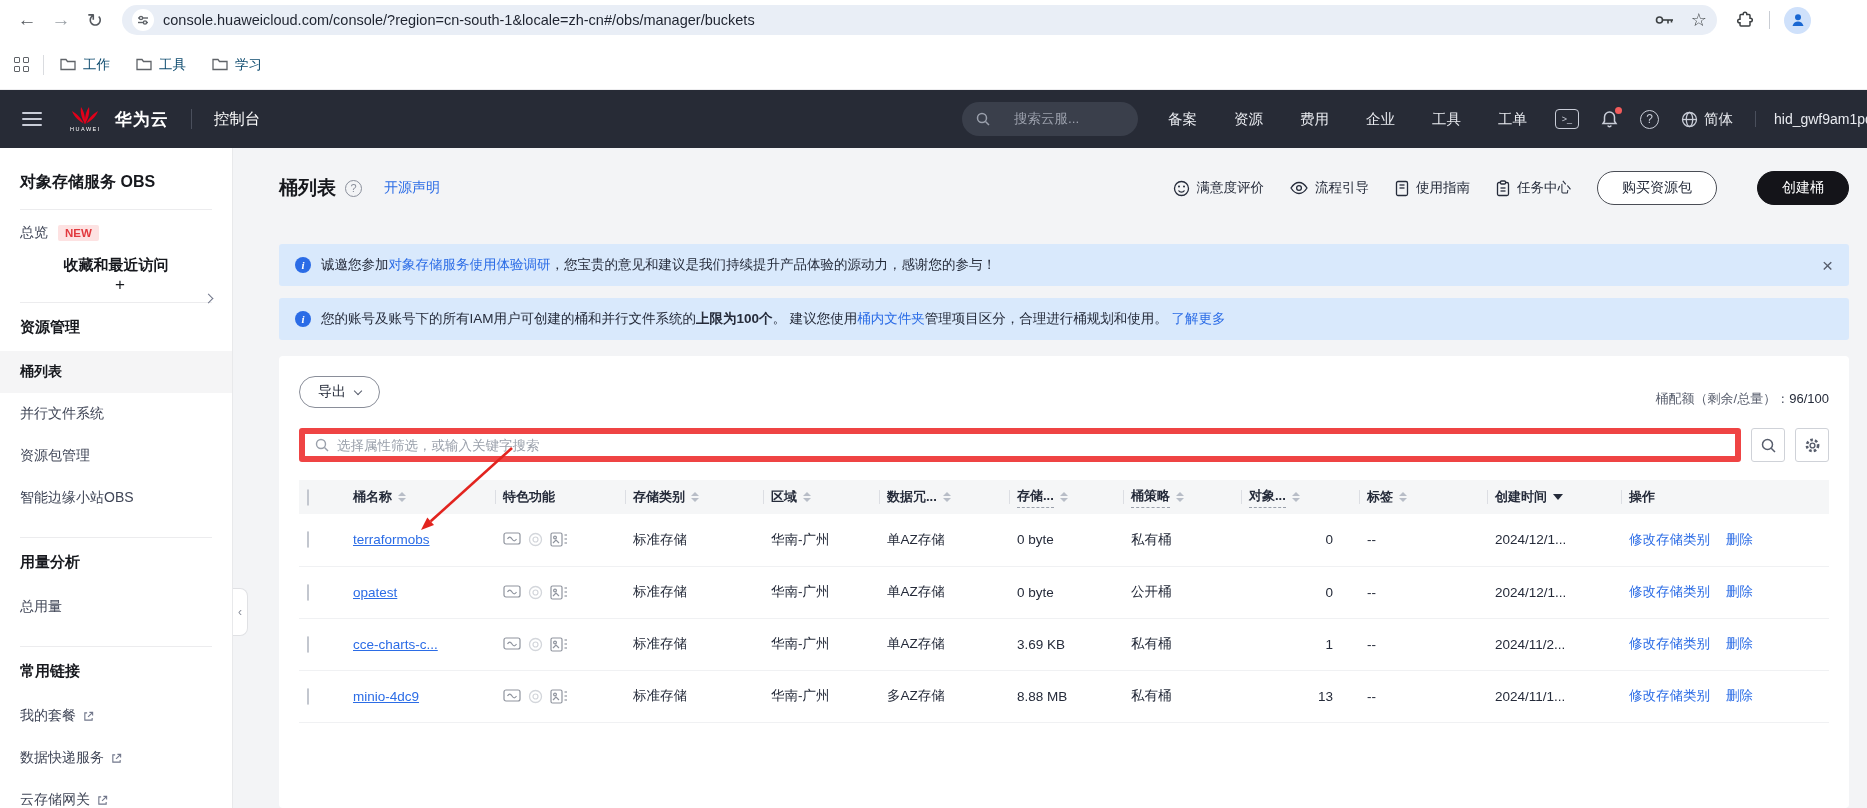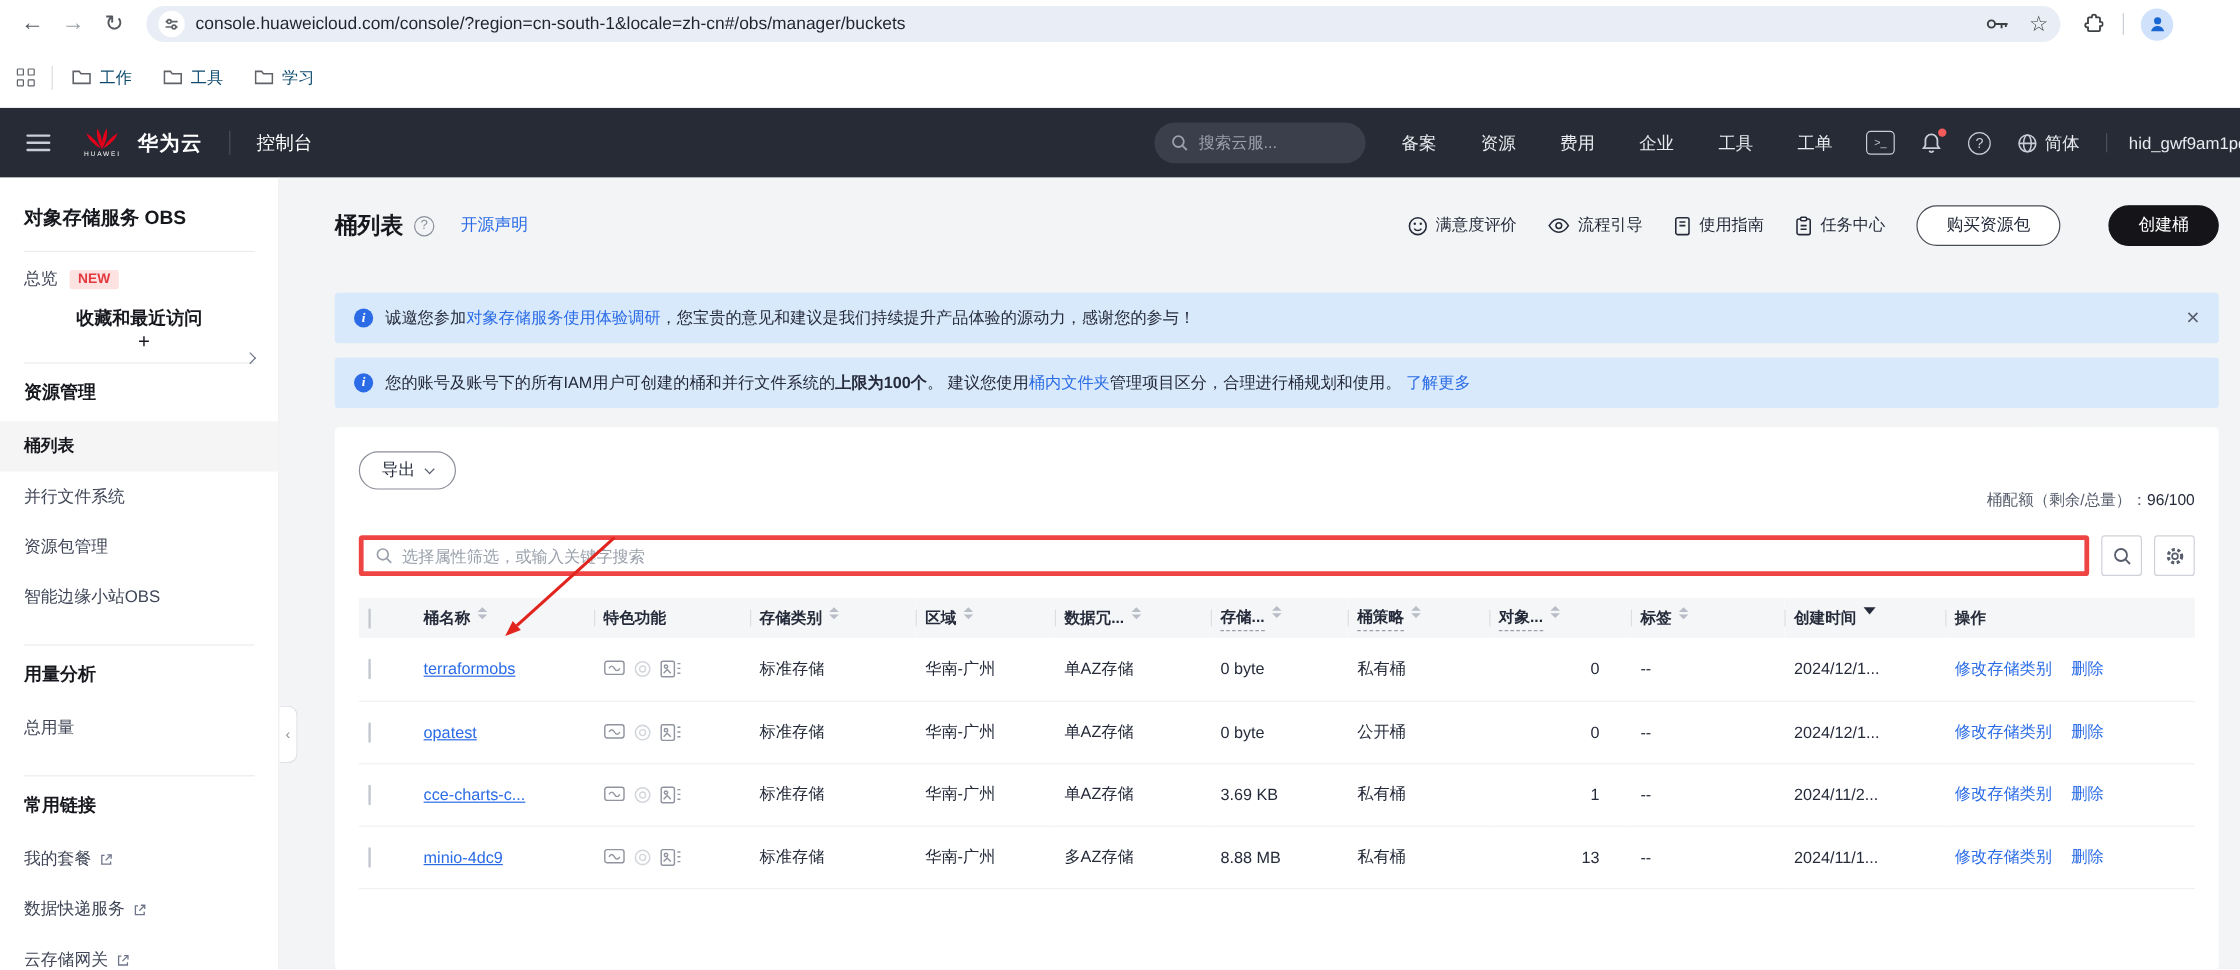--- a/index.html
+++ b/index.html
@@ -35,21 +35,21 @@
   
   .console-hdr { height:58px; background:#272b36; display:flex; align-items:center; padding:0 0 0 22px; color:#e9ebf0; }
   .burger { width:20px; height:14px; display:flex; flex-direction:column; justify-content:space-between; margin-right:28px; cursor:pointer; }
   .burger i { height:2px; background:#c9cdd8; border-radius:1px; }
   .logo-blk { display:flex; flex-direction:column; align-items:center; margin-right:14px; }
   .logo-sub { font-size:5.5px; letter-spacing:1.5px; color:#fff; margin-top:1px; }
   .brand { font-size:17px; font-weight:bold; color:#fff; letter-spacing:1px; }
   .hdr-sep { width:1px; height:20px; background:#4a4f5c; margin:0 22px; }
   .console-lbl { font-size:15.5px; color:#fff; cursor:pointer; }
   .hdr-search { margin-left:auto; width:176px; height:34px; border-radius:17px; background:#3a3f4b;
-    display:flex; align-items:center; padding:0 14px; gap:9px; color:#9ba0ac; font-size:13.5px; cursor:pointer; }
+    display:flex; align-items:center; padding:0 14px; gap:24px; color:#9ba0ac; font-size:13.5px; cursor:pointer; }
   .hdr-nav { display:flex; align-items:center; gap:37px; margin-left:30px; font-size:14.5px; }
   .hdr-nav span { cursor:pointer; color:#e9ebf0; }
   .hdr-ics { display:flex; align-items:center; gap:22px; margin-left:28px; }
   .term-ic { width:24px; height:20px; border:1.5px solid #c9cdd8; border-radius:4px; color:#c9cdd8;
     font-size:9px; display:flex; align-items:center; justify-content:center; letter-spacing:0; cursor:pointer; }
   .bell-wrap { position:relative; cursor:pointer; }
   .red-dot { position:absolute; top:-3px; right:-4px; width:7px; height:7px; border-radius:50%; background:#f35b5b; }
   .help-circ { width:19px; height:19px; border:1.5px solid #c9cdd8; border-radius:50%; color:#c9cdd8;
     font-size:12px; display:flex; align-items:center; justify-content:center; cursor:pointer; }
   .lang { display:flex; align-items:center; gap:6px; font-size:14.5px; color:#e9ebf0; cursor:pointer; }
@@ -96,42 +96,42 @@
   .banner { margin-top:36px; background:#d9e9fc; border-radius:3px; min-height:42px; display:flex;
     align-items:center; padding:0 16px; font-size:13.5px; color:#252b3a; }
   .banner.second { margin-top:12px; }
   .info-ic { width:16px; height:16px; border-radius:50%; background:#2b6ce6; color:#fff; font-size:11px;
     font-weight:bold; display:flex; align-items:center; justify-content:center; margin-right:10px; flex:0 0 auto;
     font-family:"Liberation Serif","DejaVu Serif",serif; font-style:italic; }
   .banner .close { margin-left:auto; font-size:19px; color:#575d6c; cursor:pointer; line-height:1; }
   .bold { font-weight:bold; }
 
   .card { margin-top:16px; background:#fff; border-radius:4px; padding:20px; flex:1; }
-  .tools-row { display:flex; align-items:flex-start;flex-direction:column; }
+  .tools-row { display:flex; align-items:flex-end; }
   .export-btn { height:32px; border:1px solid #8a8e99; border-radius:16px; background:#fff; padding:0 18px;
     display:flex; align-items:center; gap:9px; font-size:14px; color:#252b3a; cursor:pointer; }
   .export-btn .chev { border-color:#575d6c; width:6px; height:6px; }
   .quota { margin-left:auto; font-size:13px; color:#575d6c; }
   .quota b { color:#252b3a; font-weight:normal; }
 
   .search-row { margin-top:20px; display:flex; align-items:center; gap:10px; }
-  .filter-box { flex:1; height:34px; border:4px solid #ef4444; border-radius:3px; background:#fff;
+  .filter-box { flex:1; height:34px; border:6px solid #ef4444; border-radius:3px; background:#fff;
     display:flex; align-items:center; padding:0 10px; gap:8px; }
   .filter-box input { border:none; outline:none; flex:1; font-size:13.5px; color:#252b3a;
     font-family:inherit; background:transparent; }
   .filter-box input::placeholder { color:#9aa0ab; }
   .sq-btn { width:34px; height:34px; border:1px solid #cfd2d8; border-radius:3px; background:#fff;
     display:flex; align-items:center; justify-content:center; cursor:pointer; }
 
   table.buckets { margin-top:18px; width:100%; border-collapse:collapse; table-layout:fixed; }
   .buckets th { background:#f5f6f7; height:34px; font-size:13px; font-weight:bold; color:#252b3a;
     text-align:left; padding:0 8px; position:relative; }
   .buckets th .coldiv { position:absolute; left:0; top:10px; width:1px; height:14px; background:#dcdee3; }
   .buckets td { height:52px; border-bottom:1px solid #f0f1f3; font-size:13.5px; color:#252b3a; padding:0 8px; }
-  .th-inner { display:inline-flex; gap:6px; }
+  .th-inner { display:inline-flex; align-items:center; gap:6px; }
   .dotted { border-bottom:1px dashed #9aa0ab; padding-bottom:2px; }
   .sort { display:inline-flex; flex-direction:column; gap:2px; cursor:pointer; }
   .sort i { width:0; height:0; border-left:4px solid transparent; border-right:4px solid transparent; display:block; }
   .sort .up { border-bottom:4px solid #b8bdc7; }
   .sort .dn { border-top:4px solid #b8bdc7; }
   .sort-active { width:0; height:0; border-left:5px solid transparent; border-right:5px solid transparent;
     border-top:6px solid #252b3a; display:inline-block; cursor:pointer; }
   .cbx { width:16px; height:16px; border:1.5px solid #c3c7cf; border-radius:3px; background:#fff; cursor:pointer; }
   .feat-ics { display:flex; align-items:center; gap:7px; }
   .num-cell { text-align:right; padding-right:26px !important; }

